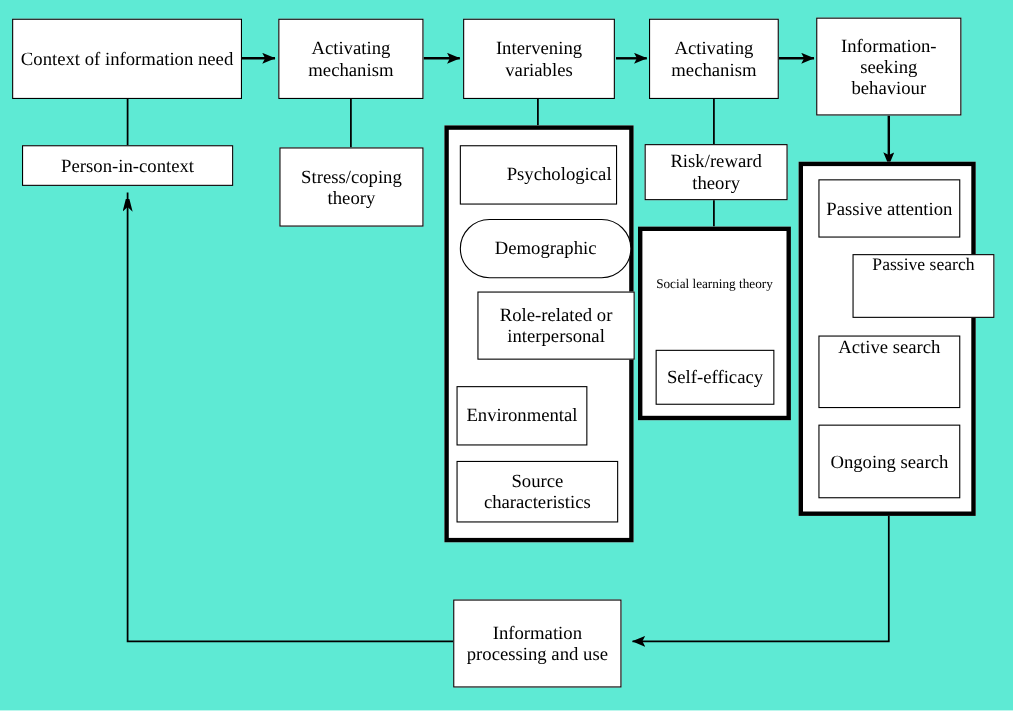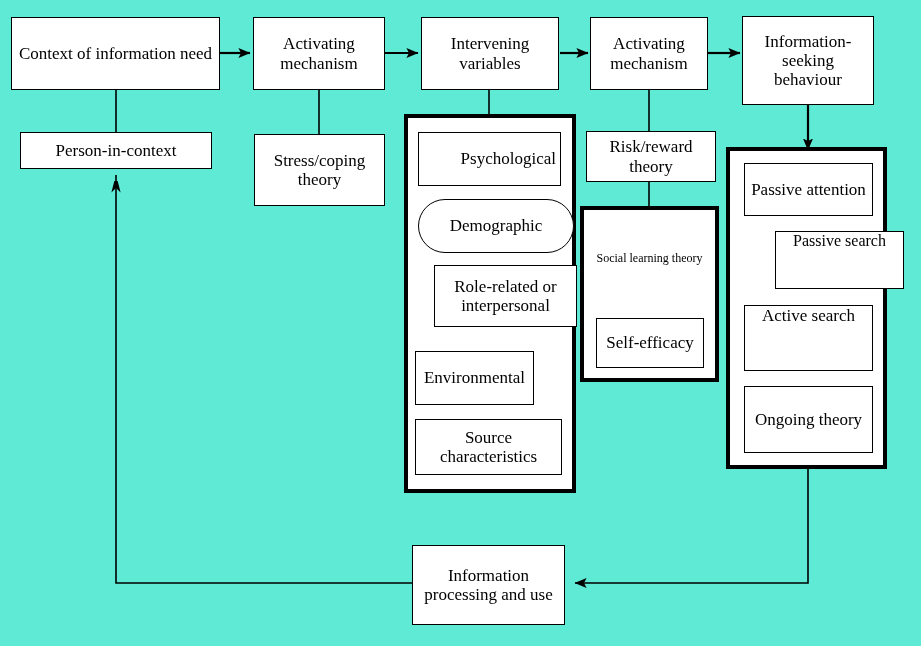--- a/index.html
+++ b/index.html
@@ -156,20 +156,20 @@
   <div class="node" style="left:744px; top:163px; width:129px; height:53px;">
     <span class="lbl">Passive attention</span>
   </div>
   <div class="node nodelabel-sm" style="left:744px; top:231px; width:129px; height:58px; align-items:flex-start;margin-left:31px;">
     <span class="lbl">Passive search</span>
   </div>
   <div class="node" style="left:744px; top:305px; width:129px; height:66px; align-items:flex-start;">
     <span class="lbl">Active search</span>
   </div>
   <div class="node" style="left:744px; top:386px; width:129px; height:67px;">
-    <span class="lbl">Ongoing theory</span>
+    <span class="lbl">Ongoing search</span>
   </div>
 
   <div class="node" style="left:412px; top:545px; width:153px; height:80px;">
     <span class="lbl">Information processing and use</span>
   </div>
 
 </div>
 
 </body></html>

